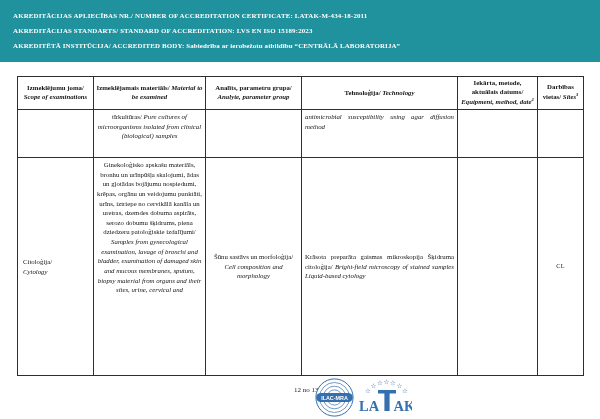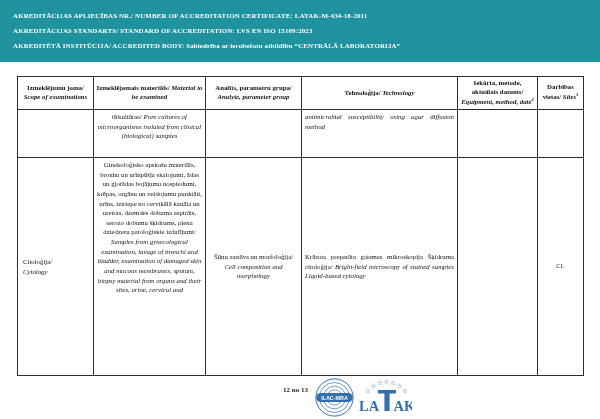--- a/index.html
+++ b/index.html
@@ -27,21 +27,21 @@
   .hdr sup { font-size:4.5px; }
   .center { text-align:center; }
   .justify { text-align:justify; text-align-last:left; }
   .middle { display:flex; align-items:center; }
   .middle > div { width:100%; }
   .scope-cell > div { padding-left:2px; }
   .scope-cell span { display:block; text-align:left; }
   .sites-val { font-size:6.2px; letter-spacing:0.4px; }
 
   
-  .page-num { position:absolute; left:283px; top:386px; font-size:7px; color:#222;font-weight:bold; }
+  .page-num { position:absolute; left:294px; top:386px; font-size:7px; color:#222; }
   .ilac-logo { position:absolute; left:315px; top:378px; }
   .latak-logo { position:absolute; left:356px; top:377px; }
   .logo-star { font-size:6.5px; }
 </style>
 </head>
 <body>
 
 <div class="banner">
   <div class="line">AKREDITĀCIJAS APLIECĪBAS NR./ NUMBER OF ACCREDITATION CERTIFICATE: LATAK-M-434-18-2011</div>
   <div class="line">AKREDITĀCIJAS STANDARTS/ STANDARD OF ACCREDITATION: LVS EN ISO 15189:2023</div>

